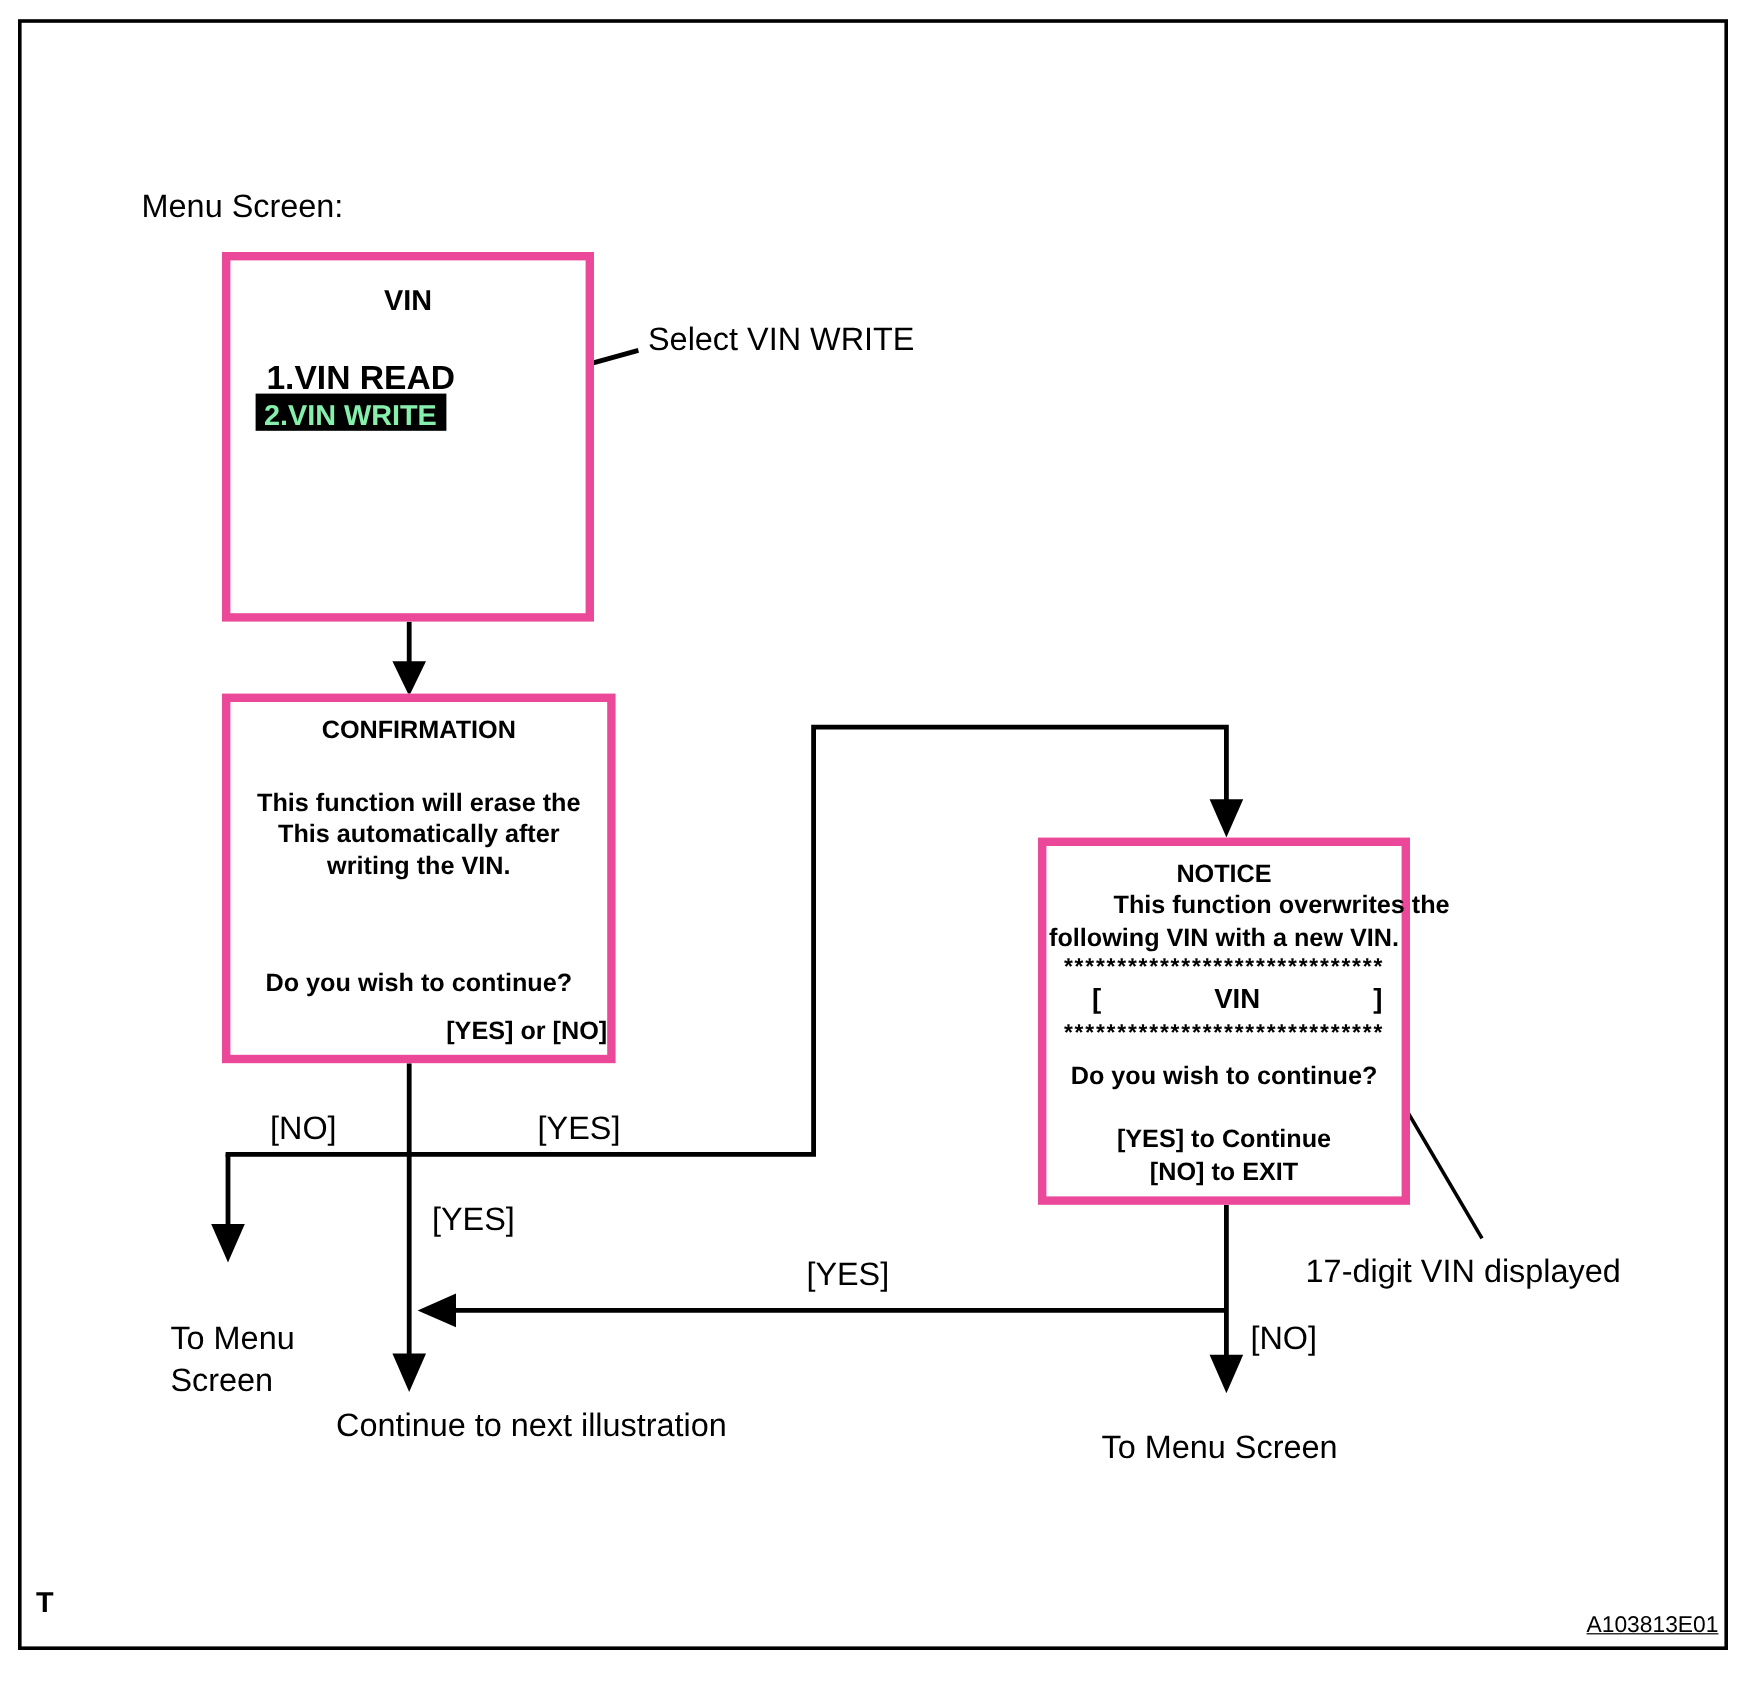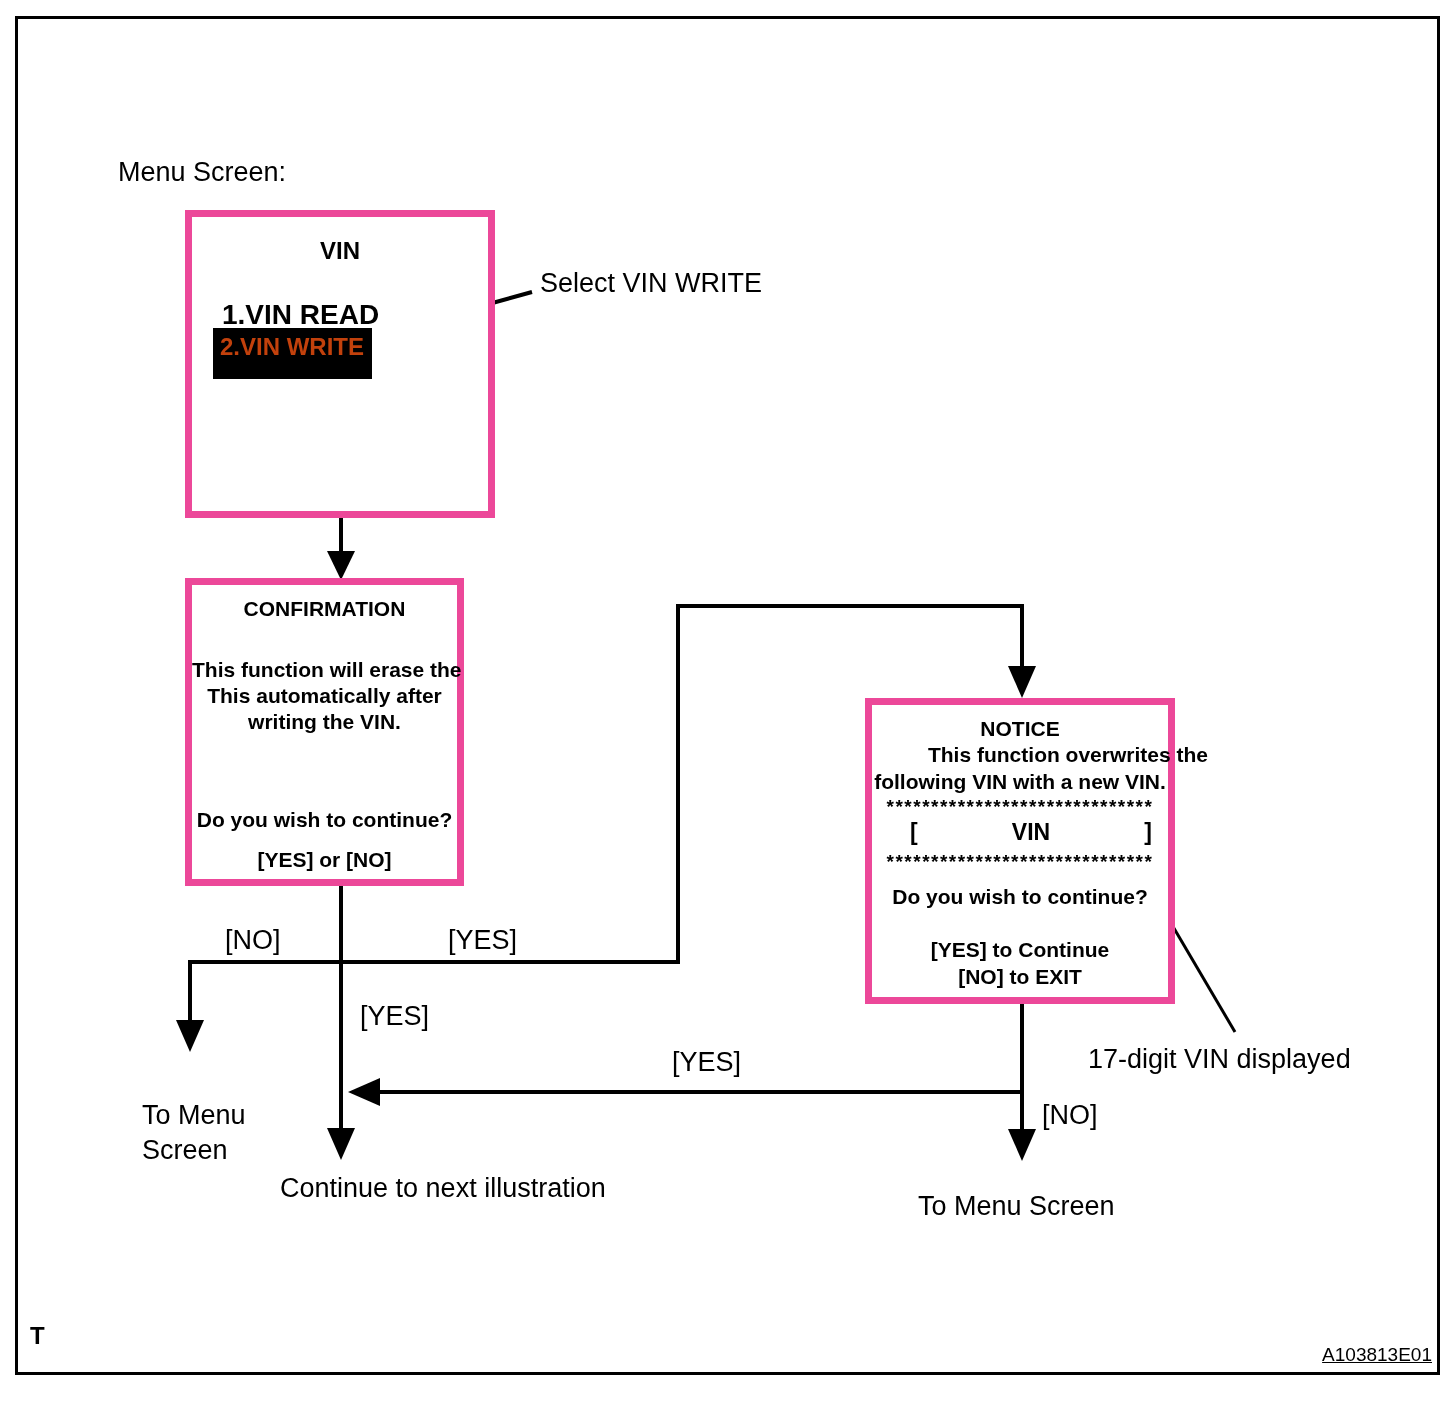--- a/index.html
+++ b/index.html
@@ -31,43 +31,43 @@
     width: 1456px;
     height: 1416px;
   }
   .screen-box {
     position: absolute;
     border: 7px solid #ec4899;
     background: #ffffff;
     box-sizing: border-box;
   }
   .vin-box        { left: 185px; top: 210px; width: 310px; height: 308px; }
-  .confirm-box    { left: 185px; top: 578px; width: 279px; height: 308px; }
+  .confirm-box    { left: 185px; top: 578px; width: 328px; height: 308px; }
   .notice-box     { left: 865px; top: 698px; width: 310px; height: 306px; }
 
   .box-line {
     position: absolute;
     left: 0;
     width: 100%;
     text-align: center;
     font-weight: bold;
     font-size: 21px;
     line-height: 1.0;
     white-space: nowrap;
   }
   .menu-title   { font-size: 24px; }
   .menu-item    { font-size: 28px; text-align: left; }
   .hl-item {
     position: absolute;
     background: #000000;
-    color: #c2410c;
+    color: #86efac;
     font-weight: bold;
     font-size: 24px;
     line-height: 1.0;
-    padding: 7px 8px 20px 7px;
+    padding: 7px 8px 0 7px;
     white-space: nowrap;
   }
   .stars {
     font-size: 19px;
     letter-spacing: 1.5px;
     overflow: hidden;
   }
   .vin-row {
     display: flex;
     justify-content: space-between;
@@ -141,21 +141,21 @@
   </div>
 
   <div class="anno" style="left:540px; top:266px;">Select VIN WRITE</div>
 
   <div class="screen-box confirm-box">
     <div class="box-line" style="top:13px;">CONFIRMATION</div>
     <div class="box-line" style="top:74px;">This function will erase the</div>
     <div class="box-line" style="top:100px;">This automatically after</div>
     <div class="box-line" style="top:126px;">writing the VIN.</div>
     <div class="box-line" style="top:224px;">Do you wish to continue?</div>
-    <div class="box-line" style="top:264px;">[YES] or [NO]</div>
+    <div class="box-line" style="top:264px;text-align:right;">[YES] or [NO]</div>
   </div>
 
   <div class="screen-box notice-box">
     <div class="box-line" style="top:13px;">NOTICE</div>
     <div class="box-line" style="top:39px;padding-left:48px;">This function overwrites the</div>
     <div class="box-line" style="top:66px;">following VIN with a new VIN.</div>
     <div class="box-line stars" style="top:92px;">******************************</div>
     <div class="box-line vin-row" style="top:116px;">
       <span>[</span>
       <span>VIN</span>

